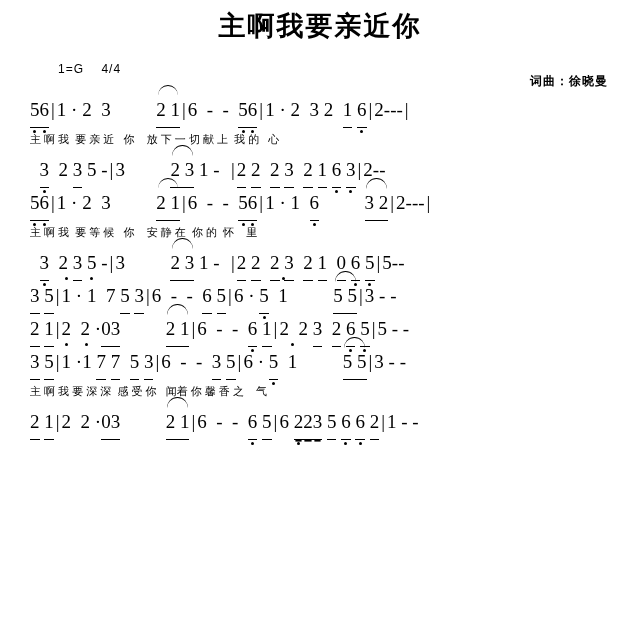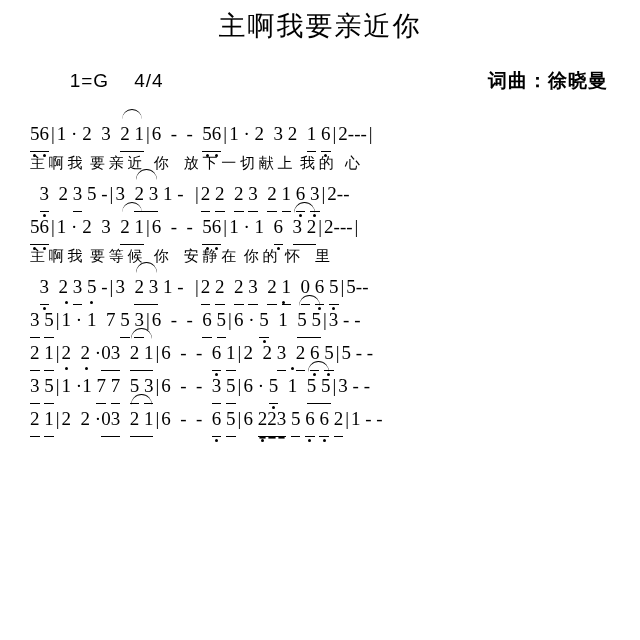--- a/index.html
+++ b/index.html
@@ -18,31 +18,31 @@
   .sheet {
     width: 640px;
     height: 640px;
     position: relative;
     box-sizing: border-box;
     padding: 0 14px;
   }
   .title {
     text-align: center;
     font-family: "Liberation Sans", sans-serif;
-    font-weight: normal;
+    font-weight: bold;
     font-size: 27px;
     letter-spacing: 2px;
     margin: 8px 0 2px 0;
   }
   .meta-row {
     display: flex;
     justify-content: space-between;
-    align-items: center;
+    align-items: flex-end;
     font-family: "Liberation Sans", sans-serif;
-    font-size: 19px;
+    font-size: 12px;
     padding: 2px 18px 0 18px;
     box-sizing: border-box;
   }
   .meta-left {
     letter-spacing: 1px;
     white-space: pre;
   }
   .meta-right {
     letter-spacing: 1px;
     font-weight: bold;
@@ -56,22 +56,22 @@
   .notes {
     font-family: "Liberation Serif", serif;
     font-size: 19px;
     height: 32px;
     line-height: 32px;
     white-space: pre;
     position: relative;
     padding-left: 16px;
   }
   .lyrics {
-    font-family: Liberation Serif, serif;
-    font-size: 15px;
+    font-family: Liberation Sans, sans-serif;
+    font-size: 11px;
     height: 27px;
     line-height: 27px;
     white-space: pre;
     padding-left: 16px;
     letter-spacing: 0px;
   }
   
   .n {
     position: relative;
     display: inline-block;
@@ -102,20 +102,21 @@
     left: 50%;
     margin-left: -1.5px;
     top: -3px;
     width: 3px;
     height: 3px;
     background: #000;
     border-radius: 50%;
   }
   .tie {          
     position: relative;
+    margin-left: 36px;
   }
   .tie::before {
     content: "";
     position: absolute;
     left: 6%;
     top: -9px;
     width: 88%;
     height: 10px;
     border-top: 1.4px solid #000;
     border-radius: 50% 50% 0 0 / 100% 100% 0 0;
@@ -159,20 +160,21 @@
     <div class="system">
       <div class="notes"><span class="n u">3</span>&nbsp;<span class="n u">5</span><span class="bar">|</span><span class="n doto">1</span>&nbsp;<span class="n">·</span>&nbsp;<span class="n doto">1</span>&nbsp;&nbsp;<span class="n">7</span>&nbsp;<span class="n u">5</span>&nbsp;<span class="n u">3</span><span class="bar">|</span><span class="n">6</span>&nbsp;&nbsp;<span class="n">-</span>&nbsp;&nbsp;<span class="n">-</span>&nbsp;&nbsp;<span class="n u">6</span>&nbsp;<span class="n u">5</span><span class="bar">|</span><span class="n">6</span>&nbsp;<span class="n">·</span>&nbsp;<span class="n u dotu">5</span>&nbsp;&nbsp;<span class="n doto">1</span>&nbsp;&nbsp;<span class="n u tie">5&nbsp;5</span><span class="bar">|</span><span class="n">3</span>&nbsp;<span class="n">-</span>&nbsp;<span class="n">-</span></div>
     </div>
 
     <div class="system">
       <div class="notes"><span class="n u">2</span>&nbsp;<span class="n u">1</span><span class="bar">|</span><span class="n">2</span>&nbsp;&nbsp;<span class="n">2</span>&nbsp;<span class="n">·</span><span class="n u">0</span><span class="n u">3</span>&nbsp;&nbsp;<span class="n u tie">2&nbsp;1</span><span class="bar">|</span><span class="n">6</span>&nbsp;&nbsp;<span class="n">-</span>&nbsp;&nbsp;<span class="n">-</span>&nbsp;&nbsp;<span class="n u dotu">6</span>&nbsp;<span class="n u">1</span><span class="bar">|</span><span class="n">2</span>&nbsp;&nbsp;<span class="n">2</span>&nbsp;<span class="n u">3</span>&nbsp;&nbsp;<span class="n u">2</span>&nbsp;<span class="n u dotu">6</span>&nbsp;<span class="n u dotu">5</span><span class="bar">|</span><span class="n">5</span>&nbsp;<span class="n">-</span>&nbsp;<span class="n">-</span></div>
     </div>
 
     <div class="system">
       <div class="notes"><span class="n u">3</span>&nbsp;<span class="n u">5</span><span class="bar">|</span><span class="n doto">1</span>&nbsp;<span class="n">·</span><span class="n doto">1</span>&nbsp;<span class="n u">7</span>&nbsp;<span class="n u">7</span>&nbsp;&nbsp;<span class="n u">5</span>&nbsp;<span class="n u">3</span><span class="bar">|</span><span class="n">6</span>&nbsp;&nbsp;<span class="n">-</span>&nbsp;&nbsp;<span class="n">-</span>&nbsp;&nbsp;<span class="n u">3</span>&nbsp;<span class="n u">5</span><span class="bar">|</span><span class="n">6</span>&nbsp;<span class="n">·</span>&nbsp;<span class="n u dotu">5</span>&nbsp;&nbsp;<span class="n doto">1</span>&nbsp;&nbsp;<span class="n u tie">5&nbsp;5</span><span class="bar">|</span><span class="n">3</span>&nbsp;<span class="n">-</span>&nbsp;<span class="n">-</span></div>
+      <div class="lyrics">主 啊 我 要 深 深  感 受 你   闻着 你 馨 香 之    气</div>
     </div>
 
     <div class="system">
       <div class="notes"><span class="n u">2</span>&nbsp;<span class="n u">1</span><span class="bar">|</span><span class="n">2</span>&nbsp;&nbsp;<span class="n">2</span>&nbsp;<span class="n">·</span><span class="n u">0</span><span class="n u">3</span>&nbsp;&nbsp;<span class="n u tie">2&nbsp;1</span><span class="bar">|</span><span class="n">6</span>&nbsp;&nbsp;<span class="n">-</span>&nbsp;&nbsp;<span class="n">-</span>&nbsp;&nbsp;<span class="n u dotu">6</span>&nbsp;<span class="n u">5</span><span class="bar">|</span><span class="n">6</span>&nbsp;<span class="n uu dotu">2</span><span class="n uu">2</span><span class="n uu">3</span>&nbsp;<span class="n u">5</span>&nbsp;<span class="n u dotu">6</span>&nbsp;<span class="n u dotu">6</span>&nbsp;<span class="n u">2</span><span class="bar">|</span><span class="n">1</span>&nbsp;<span class="n">-</span>&nbsp;<span class="n">-</span></div>
     </div>
 
   </div>
 </div>
 
 </body></html>

